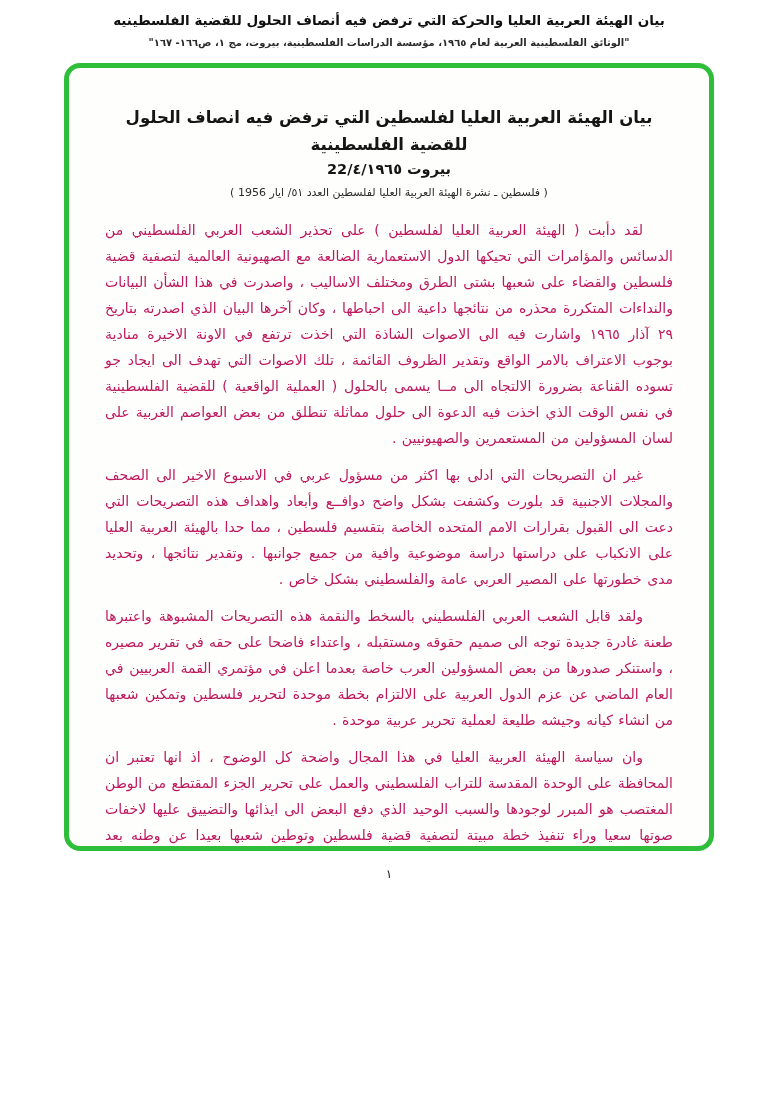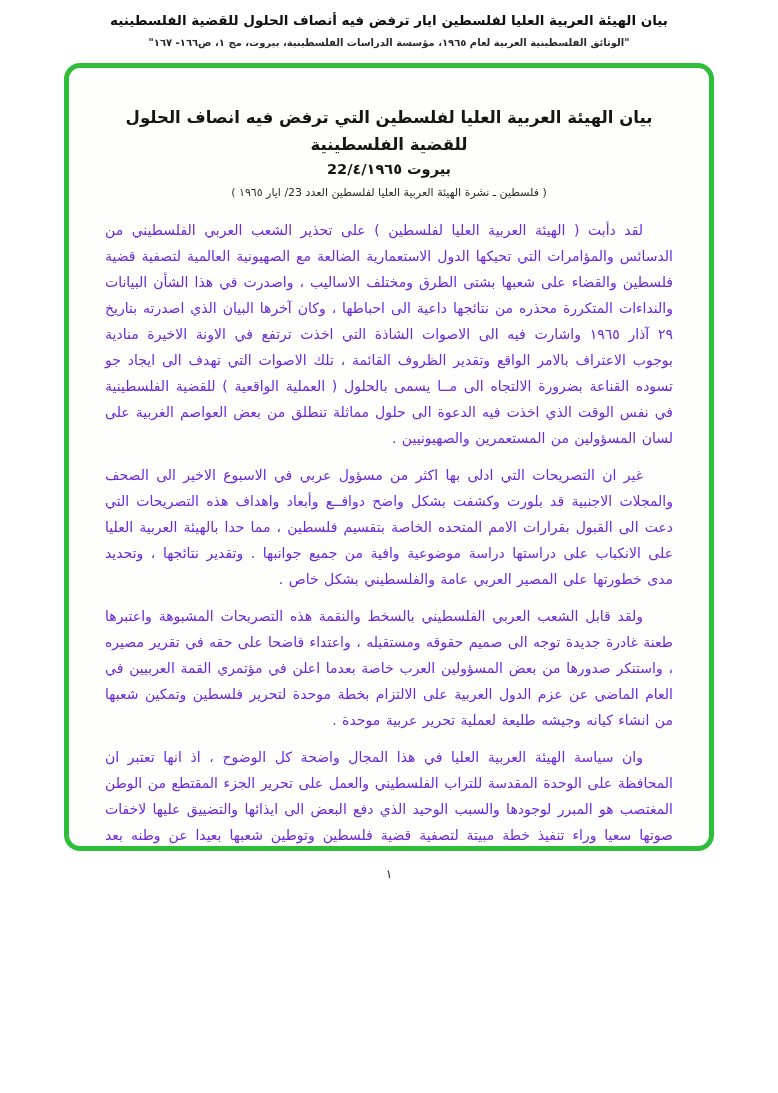--- a/index.html
+++ b/index.html
@@ -76,50 +76,50 @@
   .doc-body {
     margin-top: 18px;
     padding: 0 6px;
   }
   .doc-body p {
     margin: 0 0 11px 0;
     font-size: 14px;
     line-height: 1.86;
     text-align: justify;
     text-indent: 30px;
-    color: #6d28d9;
+    color: #be185d;
     word-spacing: 1px;
   }
   .page-footer {
     text-align: center;
     margin-top: 16px;
   }
   .page-number {
     font-size: 12px;
     color: #222222;
   }
 </style>
 </head>
 <body>
 
 <div class="page">
 
   <header class="top-header">
-    <div class="top-title">بيان الهيئة العربية العليا لفلسطين ايار ترفض فيه أنصاف الحلول للقضية الفلسطينيه</div>
+    <div class="top-title">بيان الهيئة العربية العليا والحركة التي ترفض فيه أنصاف الحلول للقضية الفلسطينيه</div>
     <div class="top-citation">"الوثائق الفلسطينية العربية لعام ١٩٦٥، مؤسسة الدراسات الفلسطينية، بيروت، مج ١، ص١٦٦- ١٦٧"</div>
   </header>
 
   <div class="green-frame">
     <div class="scan">
 
       <h1 class="doc-title">بيان الهيئة العربية العليا لفلسطين التي ترفض فيه انصاف الحلول للقضية الفلسطينية</h1>
 
       <div class="doc-date">بيروت 22/٤/١٩٦٥</div>
 
-      <div class="doc-source">( فلسطين ـ نشرة الهيئة العربية العليا لفلسطين العدد 23/ ايار ١٩٦٥ )</div>
+      <div class="doc-source">( فلسطين ـ نشرة الهيئة العربية العليا لفلسطين العدد ٥١/ ايار 1956 )</div>
 
       <div class="doc-body">
         <p>لقد دأبت ( الهيئة العربية العليا لفلسطين ) على تحذير الشعب العربي الفلسطيني من الدسائس والمؤامرات التي تحيكها الدول الاستعمارية الضالعة مع الصهيونية العالمية لتصفية قضية فلسطين والقضاء على شعبها بشتى الطرق ومختلف الاساليب ، واصدرت في هذا الشأن البيانات والنداءات المتكررة محذره من نتائجها داعية الى احباطها ، وكان آخرها البيان الذي اصدرته بتاريخ ٢٩ آذار ١٩٦٥ واشارت فيه الى الاصوات الشاذة التي اخذت ترتفع في الاونة الاخيرة منادية بوجوب الاعتراف بالامر الواقع وتقدير الظروف القائمة ، تلك الاصوات التي تهدف الى ايجاد جو تسوده القناعة بضرورة الالتجاه الى مــا يسمى بالحلول ( العملية الواقعية ) للقضية الفلسطينية في نفس الوقت الذي اخذت فيه الدعوة الى حلول مماثلة تنطلق من بعض العواصم الغربية على لسان المسؤولين من المستعمرين والصهيونيين .</p>
         <p>غير ان التصريحات التي ادلى بها اكثر من مسؤول عربي في الاسبوع الاخير الى الصحف والمجلات الاجنبية قد بلورت وكشفت بشكل واضح دوافــع وأبعاد واهداف هذه التصريحات التي دعت الى القبول بقرارات الامم المتحده الخاصة بتقسيم فلسطين ، مما حدا بالهيئة العربية العليا على الانكباب على دراستها دراسة موضوعية وافية من جميع جوانبها . وتقدير نتائجها ، وتحديد مدى خطورتها على المصير العربي عامة والفلسطيني بشكل خاص .</p>
         <p>ولقد قابل الشعب العربي الفلسطيني بالسخط والنقمة هذه التصريحات المشبوهة واعتبرها طعنة غادرة جديدة توجه الى صميم حقوقه ومستقبله ، واعتداء فاضحا على حقه في تقرير مصيره ، واستنكر صدورها من بعض المسؤولين العرب خاصة بعدما اعلن في مؤتمري القمة العربيين في العام الماضي عن عزم الدول العربية على الالتزام بخطة موحدة لتحرير فلسطين وتمكين شعبها من انشاء كيانه وجيشه طليعة لعملية تحرير عربية موحدة .</p>
         <p>وان سياسة الهيئة العربية العليا في هذا المجال واضحة كل الوضوح ، اذ انها تعتبر ان المحافظة على الوحدة المقدسة للتراب الفلسطيني والعمل على تحرير الجزء المقتطع من الوطن المغتصب هو المبرر لوجودها والسبب الوحيد الذي دفع البعض الى ايذائها والتضييق عليها لاخفات صوتها سعيا وراء تنفيذ خطة مبيتة لتصفية قضية فلسطين وتوطين شعبها بعيدا عن وطنه بعد التمهيد الطويل الذي خطط لتجميدها وشل حركة شعبها عن التأهب والحركة وحرية العمل .</p>
       </div>
 
     </div>
   </div>

